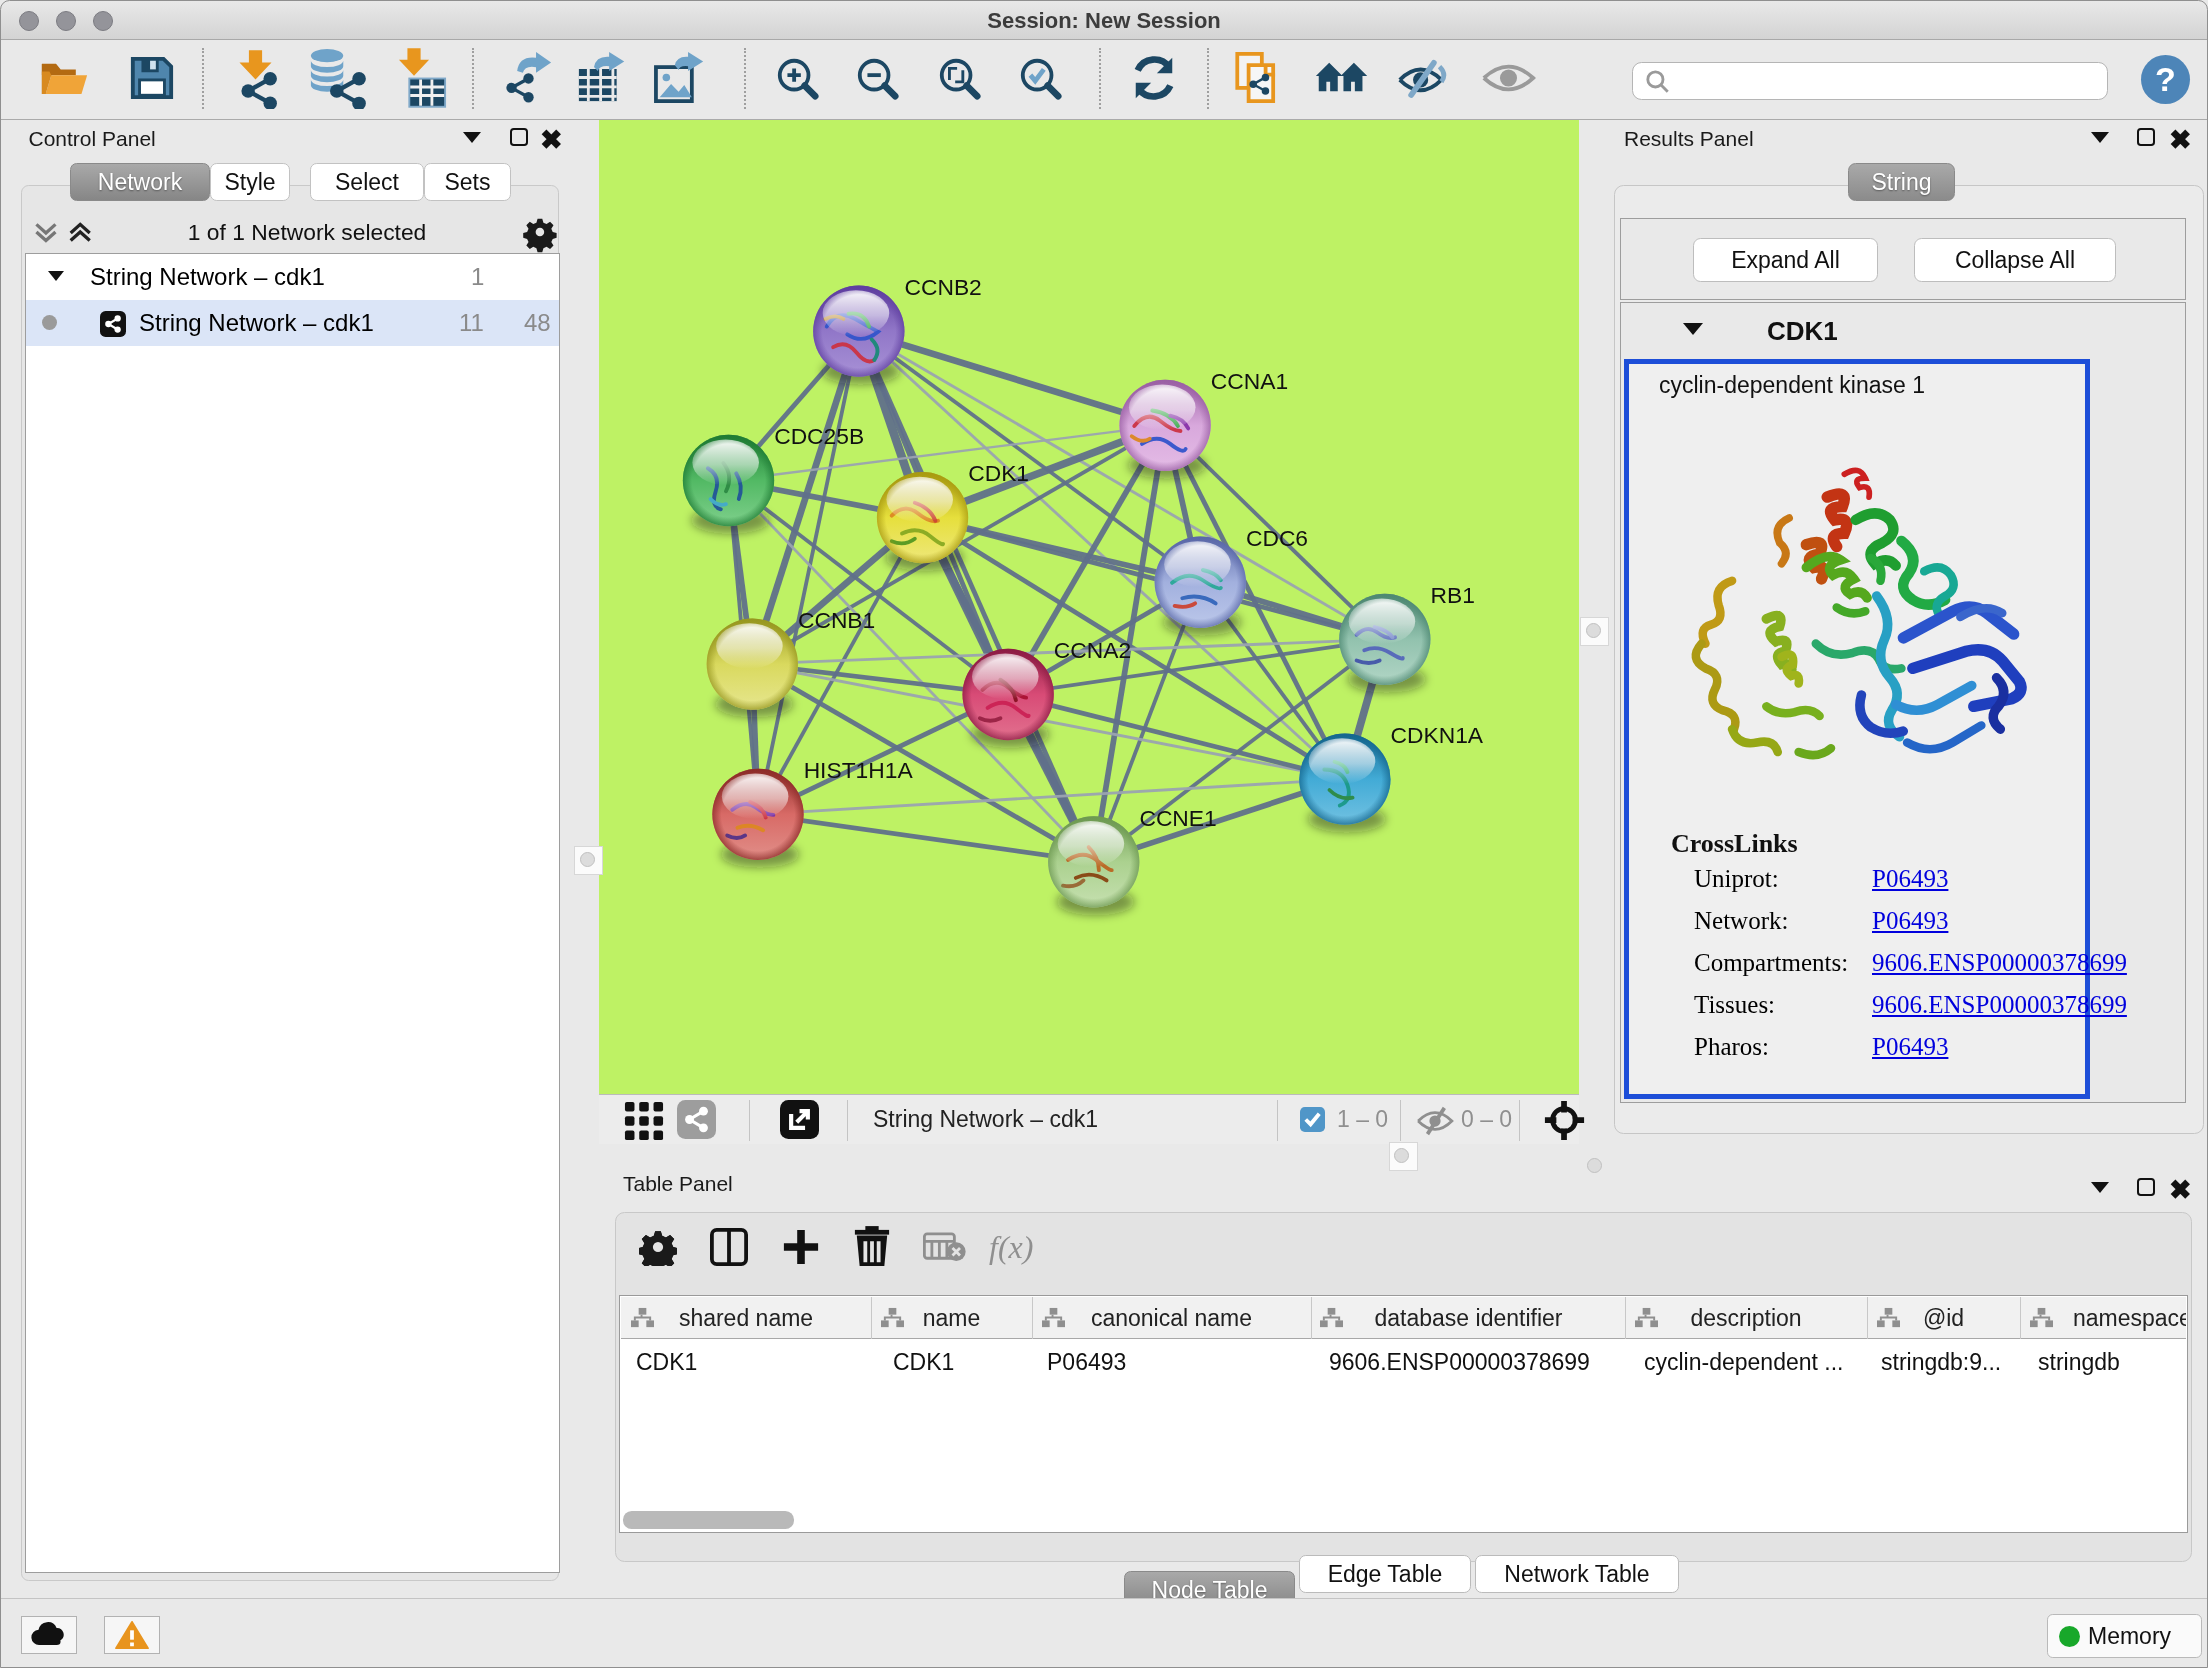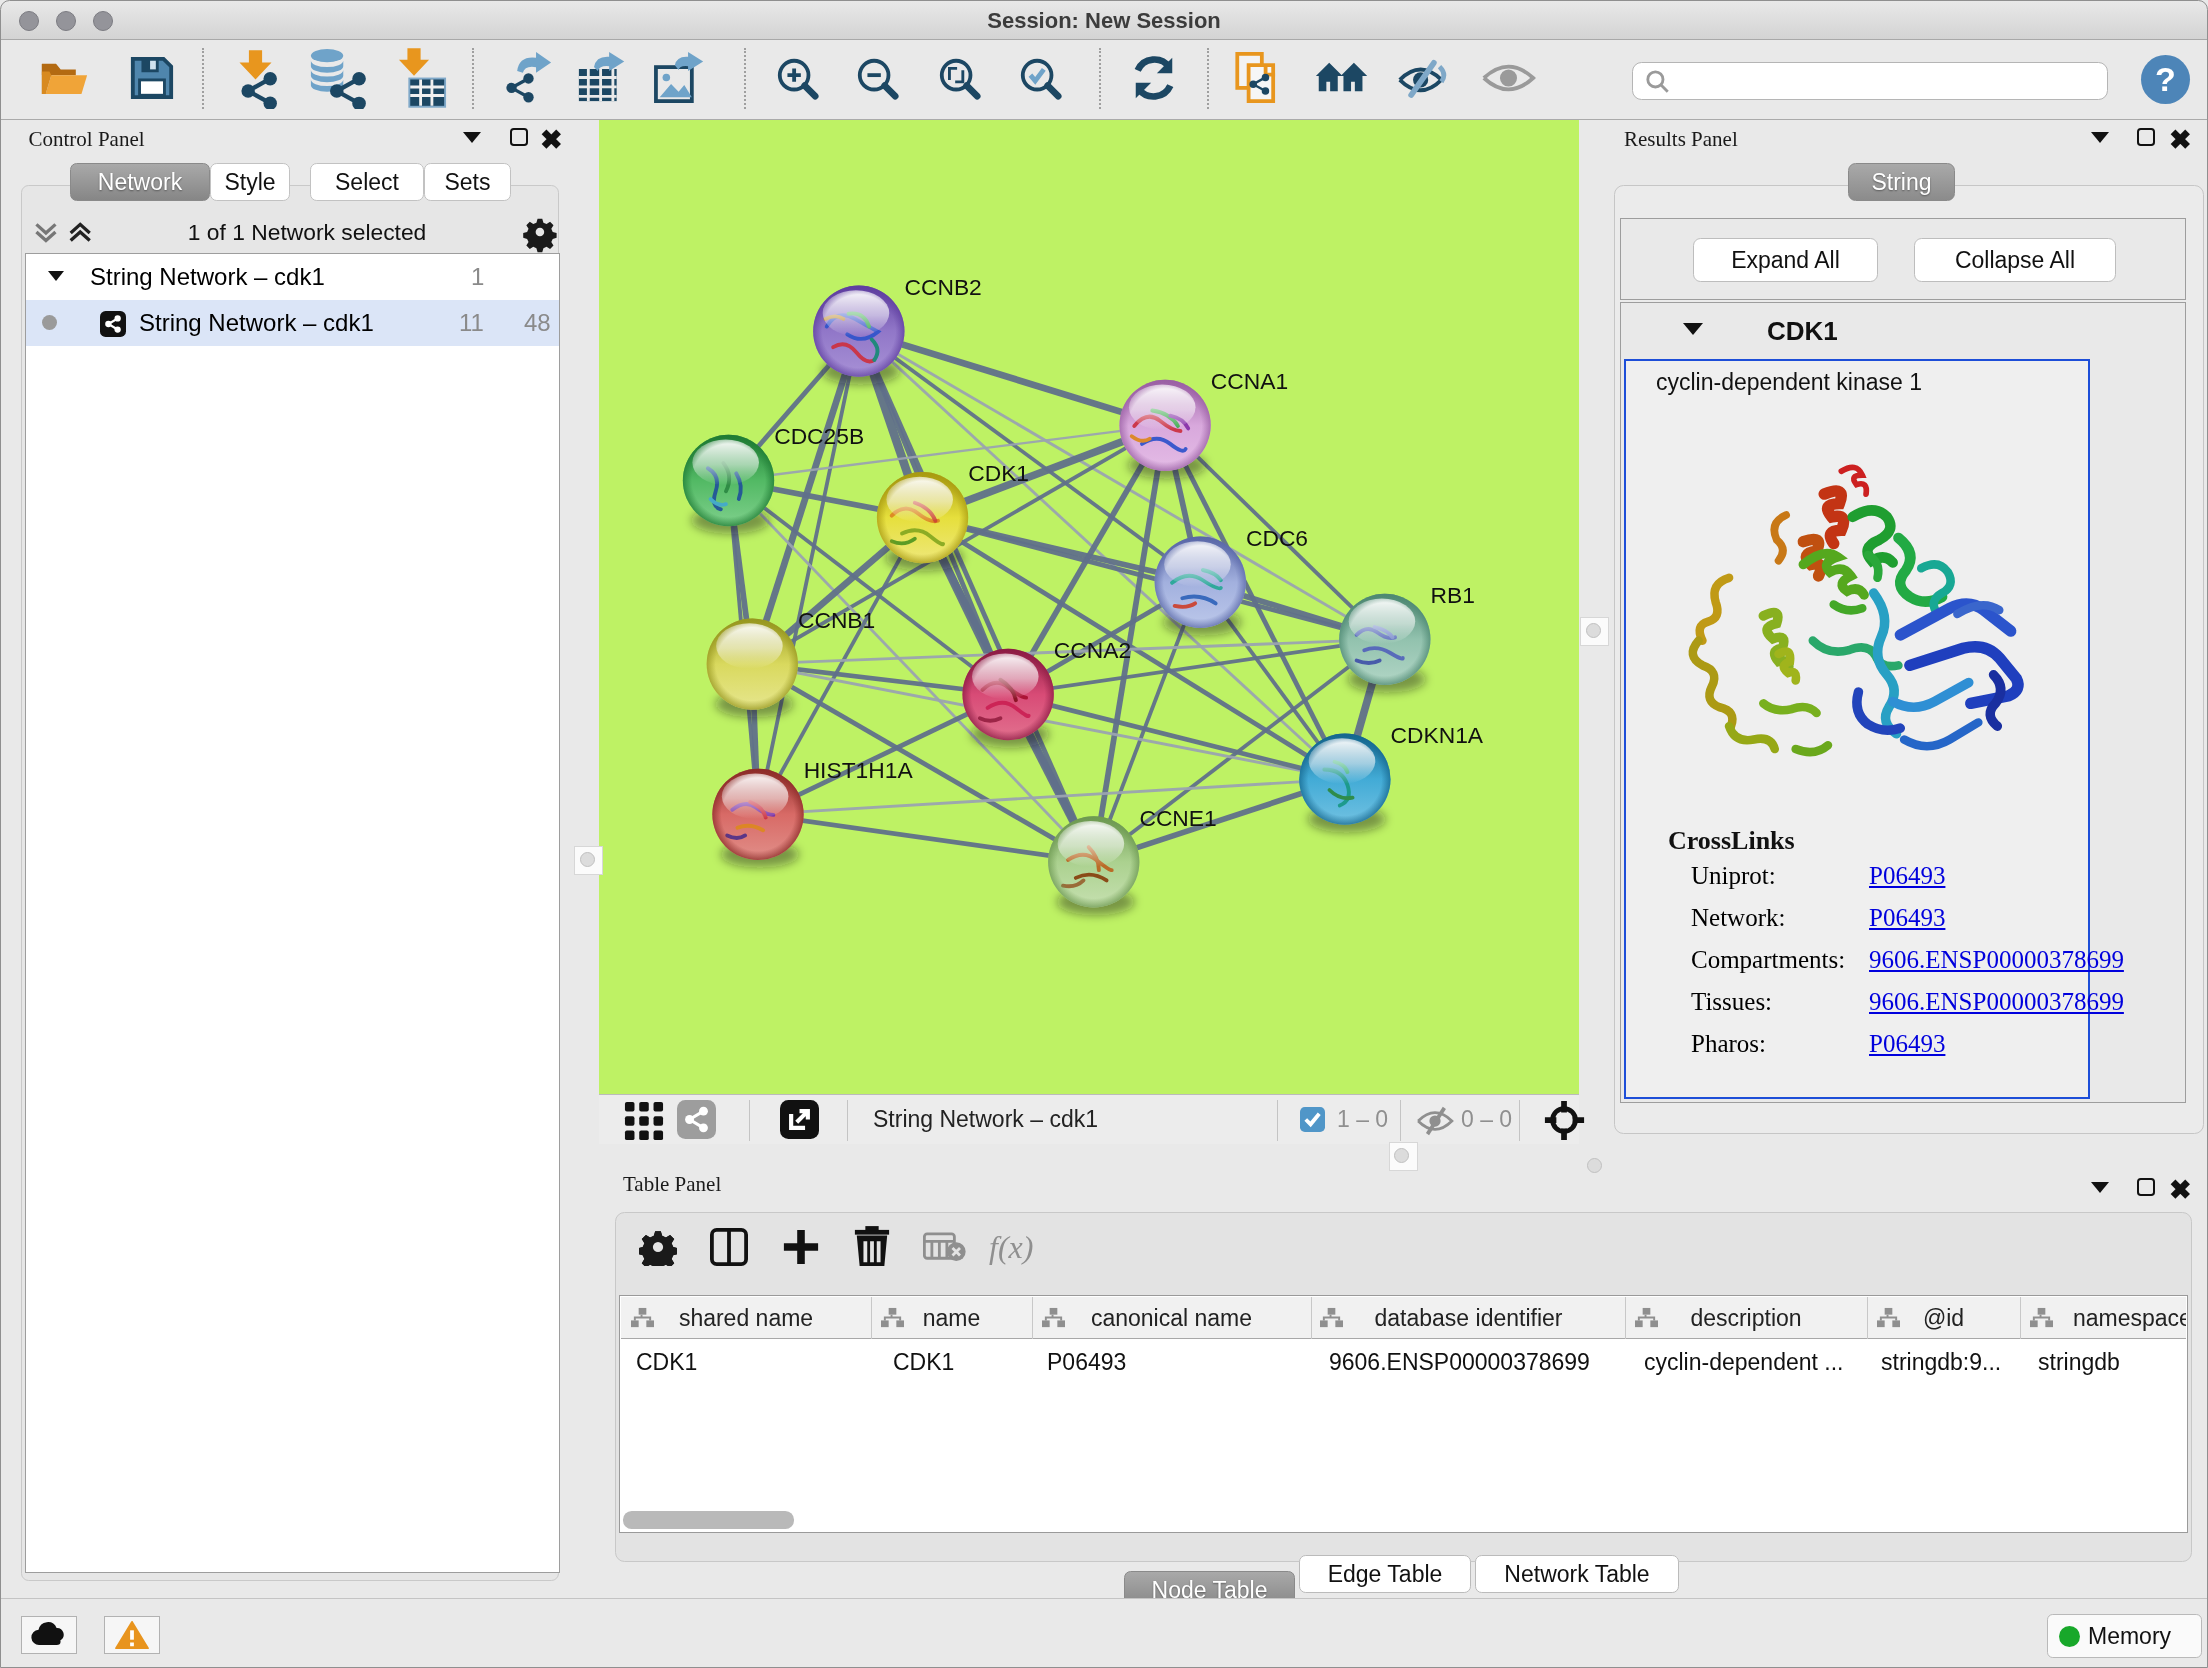--- a/index.html
+++ b/index.html
@@ -11,41 +11,41 @@
 
 #toolbar { left:0; top:40px; width:2208px; height:80px; background:#e9e9e9; border-bottom:1.9px solid #aaaaaa; }
 .ti { position:absolute; }
 .tsep { position:absolute; top:48px; height:61px; width:0; border-left:2.9px dotted #9f9f9f; }
 #searchbox { position:absolute; left:1632px; top:62px; width:476px; height:38px; background:#fff; border:1.9px solid #b5b5b5; border-radius:9.5px; }
 #helpbtn { position:absolute; left:2141px; top:55px; width:49px; height:49px; border-radius:50%; background:#4d85b8; color:#fff; font-size:34px; font-weight:bold; text-align:center; line-height:49px; }
 
 .ptri { position:absolute; width:0; height:0; border-left:9.5px solid transparent; border-right:9.5px solid transparent; border-top:11.4px solid #111; }
 .psq { position:absolute; width:18px; height:18px; border:2.9px solid #111; border-radius:3.8px; }
 .px { position:absolute; font-size:27px; font-weight:bold; color:#111; line-height:19px; }
-.ptitle { position:absolute; font-size:21px; color:#1a1a1a;font-family:Liberation Serif, serif; }
+.ptitle { position:absolute; font-size:21px; color:#1a1a1a; }
 
 #cpanel { left:9.5px; top:120px; width:559px; height:1482px; background:#e9e9e9; }
 .tab { position:absolute; top:163px; height:38px; border:1px solid #c2c2c2; background:#fff; color:#111; font-size:23px; text-align:center; line-height:36px; border-radius:6.7px; }
 .tabsel { background:linear-gradient(#a9a9a9,#868686); color:#fff; border-color:#8a8a8a; text-shadow:0 1px 1.9px rgba(0,0,0,0.4); }
 #cpgroup { position:absolute; left:21px; top:185px; width:538px; height:1396px; background:#e6e6e6; border:1px solid #c9c9c9; border-radius:7.6px; }
 #cpbar { position:absolute; left:25px; top:211px; width:531px; height:42px; }
 #cplist { position:absolute; left:25px; top:253px; width:535px; height:1320px; background:#fff; border:1px solid #9d9d9d; }
 
 #canvas { left:599px; top:120px; width:980px; height:974px; background:#bef264; }
 .nlab { font-size:24px; fill:#111; font-family:"Liberation Sans",sans-serif; }
 #cfooter { left:599px; top:1094px; width:980px; height:50px; background:#ececec; border-top:1px solid #bbb; }
 .vdiv { position:absolute; top:4.8px; height:41px; width:0; border-left:1.9px solid #c4c4c4; }
 
 #rpanel { left:1612px; top:120px; width:596px; height:1045px; background:#e9e9e9; }
 #stringtab { position:absolute; left:1848px; top:163px; width:107px; height:38px; background:linear-gradient(#a9a9a9,#8b8b8b); border:1px solid #8a8a8a; border-radius:7.6px; color:#fff; font-size:23px; text-align:center; line-height:36px; text-shadow:0 1px 1.9px rgba(0,0,0,0.4); }
 #rpouter { position:absolute; left:1614px; top:185px; width:590px; height:949px; background:#ebebeb; border:1px solid #c6c6c6; border-radius:9.5px; }
 #rpbox1 { position:absolute; left:1620px; top:218px; width:566px; height:82px; background:#e9e9e9; border:1px solid #9d9d9d; }
 .rbtn { position:absolute; top:238px; height:44px; background:#fff; border:1px solid #bdbdbd; border-radius:7.6px; font-size:23px; color:#111; text-align:center; }
 #rpbox2 { position:absolute; left:1620px; top:302px; width:566px; height:801px; background:#e9e9e9; border:1px solid #9d9d9d; }
-#rpinner { position:absolute; left:1624px; top:359px; width:466px; height:740px; background:#efefef; border:2px solid #1d4ed8;text-align:right; }
+#rpinner { position:absolute; left:1624px; top:359px; width:466px; height:740px; background:#efefef; border:5px solid #1d4ed8;text-align:right; }
 .serif { font-family:"Liberation Serif",serif; }
 .xl { color:#0000dd; text-decoration:underline; }
 
 #tpanel { left:599px; top:1165px; width:1609px; height:437px; background:#e9e9e9; }
 #tcontainer { position:absolute; left:615px; top:1212px; width:1577px; height:350px; background:#e3e3e3; border:1px solid #c8c8c8; border-radius:9.5px; }
 #ttable { position:absolute; left:619px; top:1295px; width:1569px; height:238px; background:#fff; border:1.9px solid #9a9a9a; }
 .thead { position:absolute; top:1297px; height:42px; background:#f1f1f1; border-bottom:1.9px solid #a8a8a8; font-size:23px; color:#222; text-align:center; line-height:42px; }
 .tcell { position:absolute; top:1343px; height:38px; font-size:23px; color:#111; line-height:38px; }
 .colsep { position:absolute; top:1297px; height:42px; width:0; border-left:1.9px solid #c8c8c8; }
 .treeicon { position:absolute; top:1307px; }

